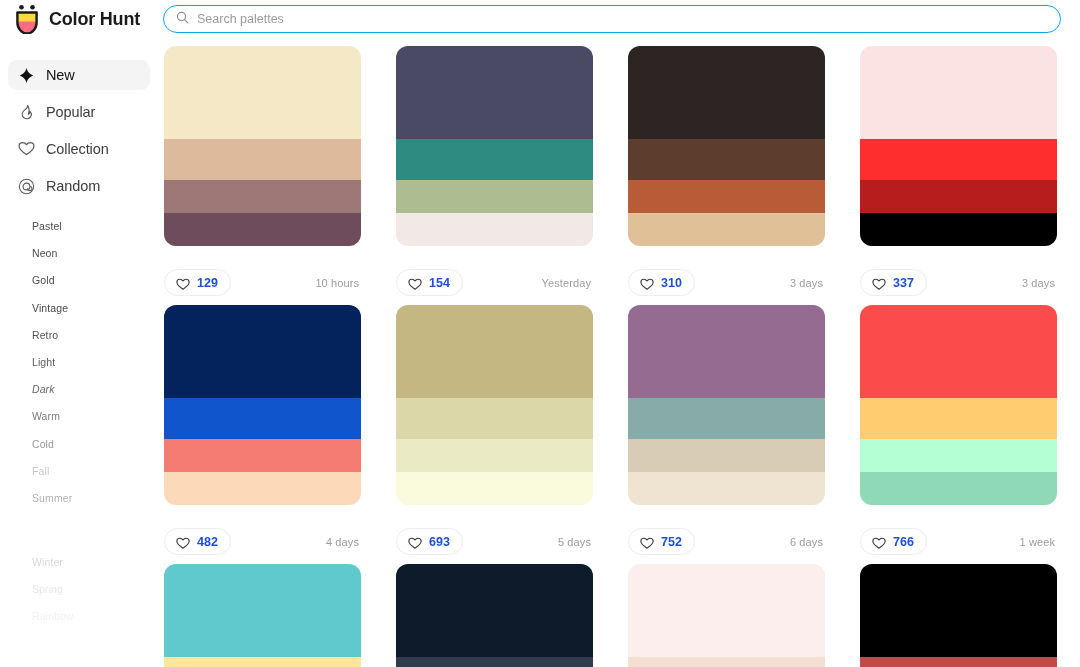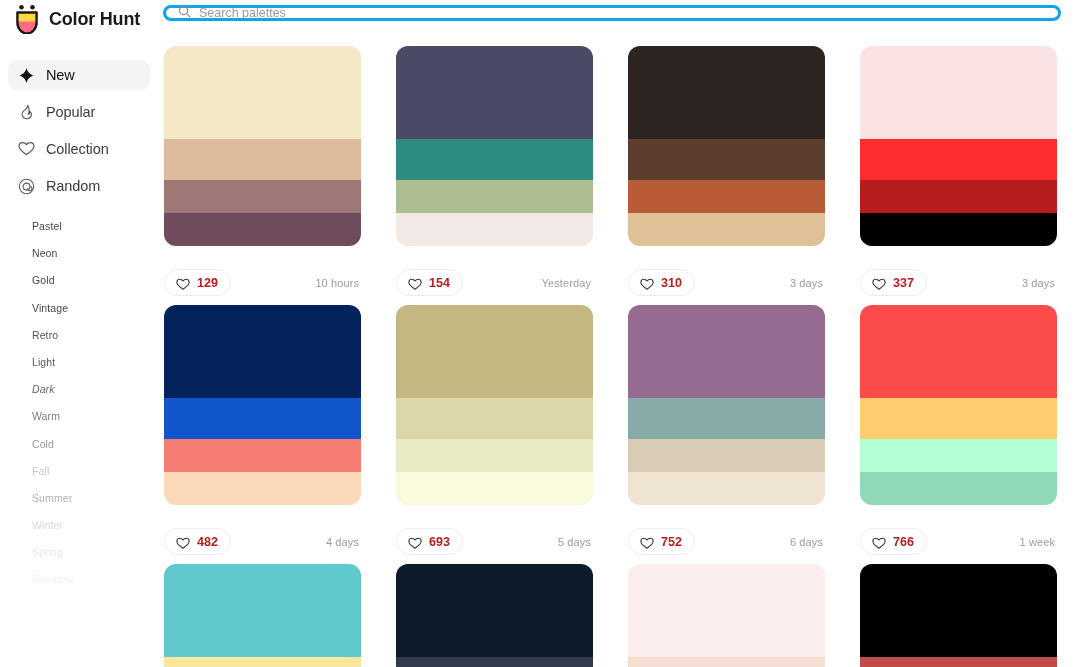--- a/index.html
+++ b/index.html
@@ -23,22 +23,22 @@
     display: flex; align-items: center; gap: 9px;
     height: 34px;
   }
   .logo-mark { width: 26px; height: 30px; display: block; }
   .brand-name {
     font-size: 18px; font-weight: 700; color: #1a1a1a;
     letter-spacing: -0.2px;
   }
   .search-wrap {
     position: absolute; left: 163px; top: 5px;
-    width: 898px; height: 16px;
-    border: 3px solid #0ea5e9; border-radius: 14px;
+    width: 898px; height: 28px;
+    border: 1px solid #0ea5e9; border-radius: 14px;
     background: #fff;
     display: flex; align-items: center;
     padding: 0 12px;
   }
   .search-icon { width: 13px; height: 13px; flex: 0 0 auto; margin-right: 8px; }
   .search-input {
     border: 0; outline: 0; background: transparent;
     font-family: "Liberation Sans", sans-serif;
     font-size: 12.5px; color: #2b2b2b;
     width: 100%; height: 100%;
@@ -111,21 +111,21 @@
   }
   .like-btn {
     display: inline-flex; align-items: center; gap: 7px;
     height: 27px; padding: 0 12px 0 11px;
     border: 1px solid #ededed; border-radius: 14px;
     background: #fff;
     cursor: pointer;
   }
   .heart-ico { width: 14px; height: 13px; display: block; }
   .like-count {
-    font-size: 12.5px; font-weight: 700; color: #b91c1c;
+    font-size: 12.5px; font-weight: 700; color: #1d4ed8;
     letter-spacing: 0.1px;
   }
   .time-label {
     font-size: 11px; color: #9c9c9c; letter-spacing: 0.1px;
     padding-right: 2px;
   }
 </style>
 </head>
 <body>
 
@@ -187,21 +187,21 @@
       <div class="tag-item" style="opacity: 1;">Neon</div>
       <div class="tag-item" style="opacity: 1;">Gold</div>
       <div class="tag-item" style="opacity: 1;">Vintage</div>
       <div class="tag-item" style="opacity: 0.95;">Retro</div>
       <div class="tag-item" style="opacity: 0.9;">Light</div>
       <div class="tag-item" style="opacity: 0.85; font-style: italic;">Dark</div>
       <div class="tag-item" style="opacity: 0.72;">Warm</div>
       <div class="tag-item" style="opacity: 0.58;">Cold</div>
       <div class="tag-item" style="opacity: 0.32;">Fall</div>
       <div class="tag-item" style="opacity: 0.44;">Summer</div>
-      <div class="tag-item" style="opacity: 0.22;">Winter</div>
+      <div class="tag-item" style="opacity: 0.22; margin-top: 37px;">Winter</div>
       <div class="tag-item" style="opacity: 0.14;">Spring</div>
       <div class="tag-item" style="opacity: 0.08;">Rainbow</div>
     </div>
 </div>
 
 <div class="grid" id="palette-grid">
     <div class="card">
       <div class="swatches">
         <div class="swatch s0" style="background: rgb(245, 232, 199);"></div>
         <div class="swatch s1" style="background: rgb(222, 186, 157);"></div>

